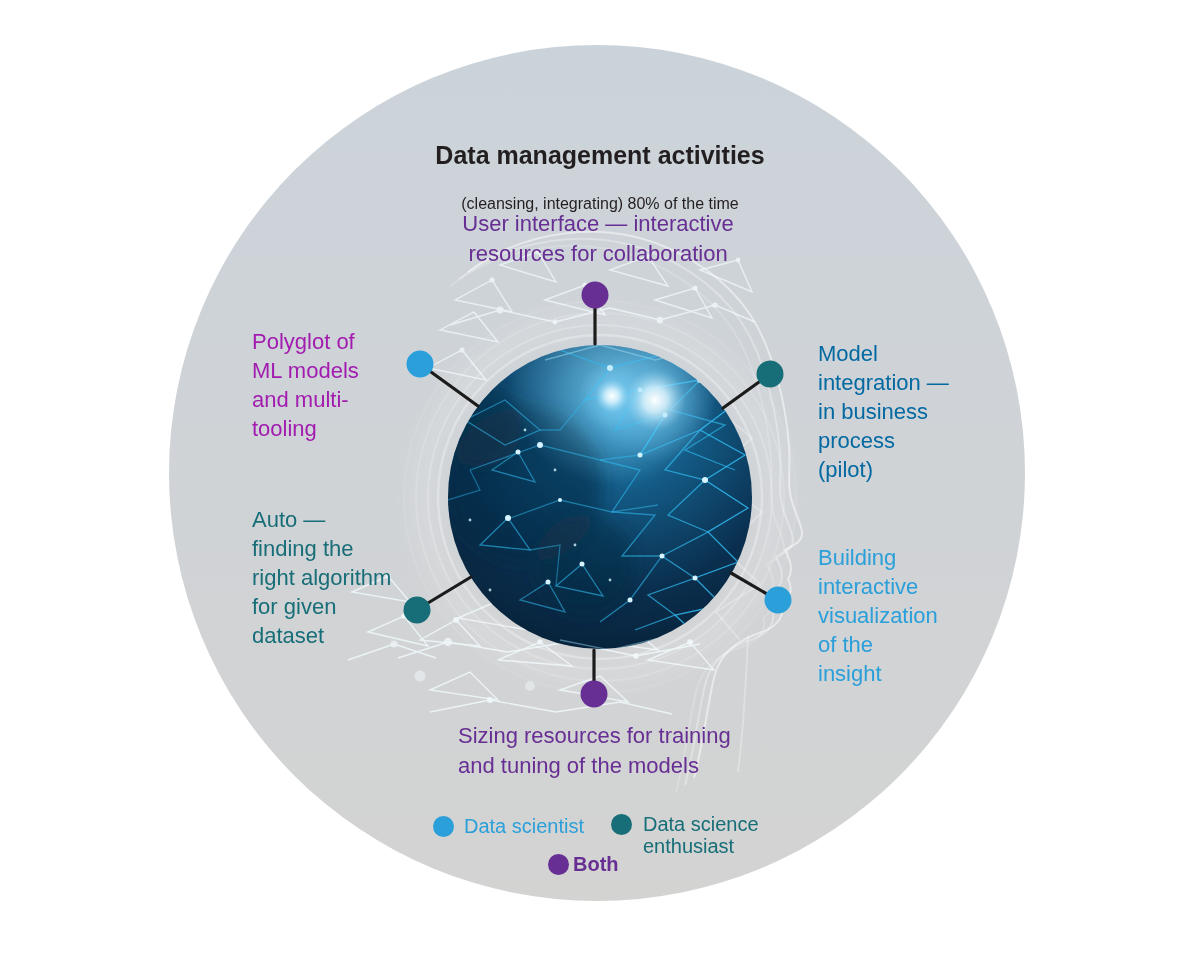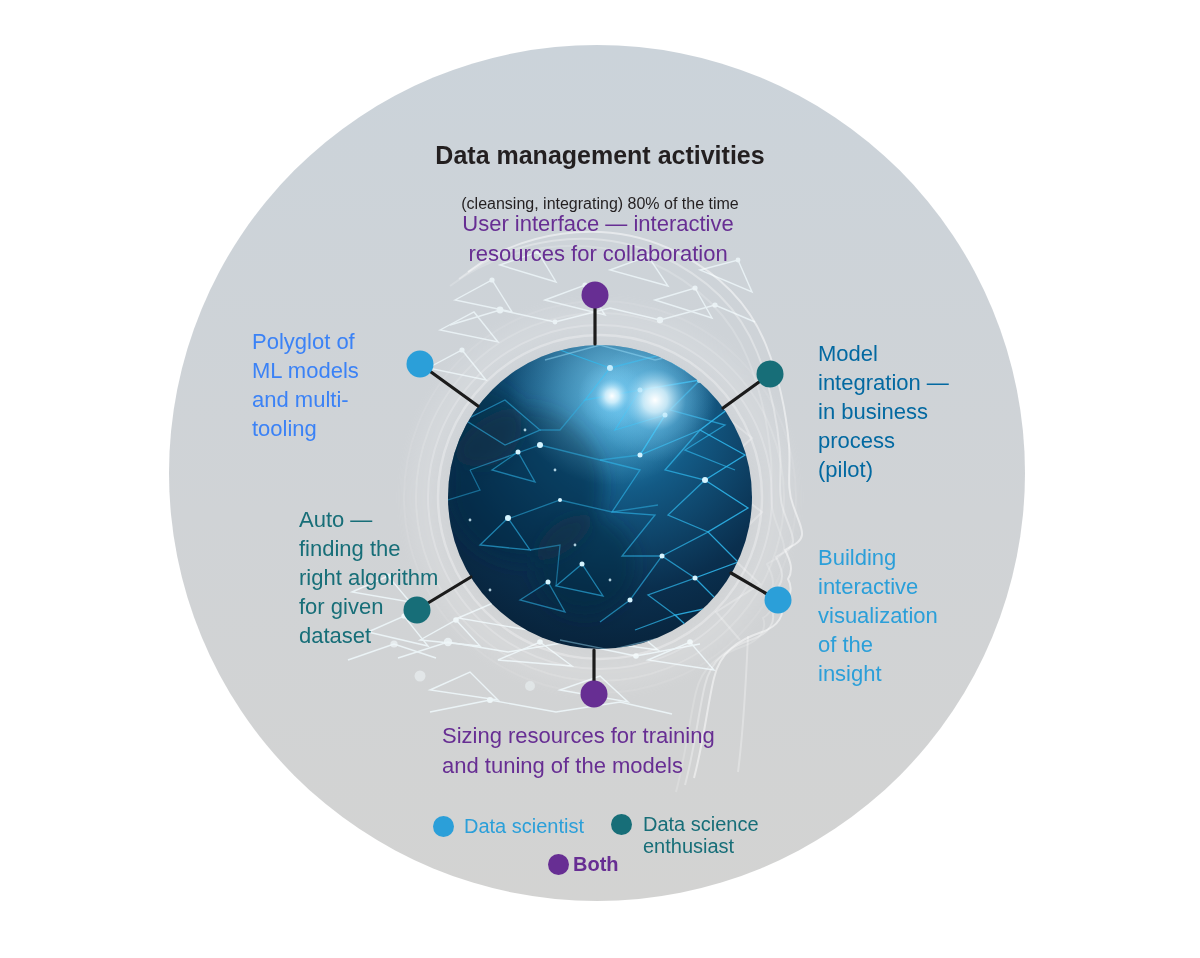--- a/index.html
+++ b/index.html
@@ -11,21 +11,21 @@
   .txt { position:absolute; white-space:pre-line; }
   .title-block { left:0; top:122px; width:1200px; text-align:center; color:#231f20; }
   .title-block .heading { font-size:25px; font-weight:700; line-height:31px; }
   .title-block .subtitle { font-size:16px; font-weight:400; line-height:30px; }
   .callout { font-size:22px; line-height:29px; }
   .co-top    { left:300px; top:209px; width:596px; text-align:center; line-height:30px; }
   .co-left1  { left:252px; top:327px; width:220px; }
   .co-right1 { left:818px; top:339px; width:220px; }
   .co-left2  { left:252px; top:505px; width:230px; }
   .co-right2 { left:818px; top:543px; width:220px; }
-  .co-bottom { left:442px; top:721px; width:360px; line-height:30px; }
+  .co-bottom { left:458px; top:721px; width:360px; line-height:30px; }
   .legend-dot { position:absolute; width:21px; height:21px; border-radius:50%; }
   .legend-label { position:absolute; font-size:20px; line-height:22px; white-space:pre-line; }
   .lg-dot-1 { left:433px; top:816px; }
   .lg-lab-1 { left:464px; top:815px; }
   .lg-dot-2 { left:611px; top:814px; }
   .lg-lab-2 { left:643px; top:813px; }
   .lg-dot-3 { left:548px; top:854px; }
   .lg-lab-3 { left:573px; top:853px;font-weight:bold; }
 </style>
 </head>
@@ -231,30 +231,30 @@
     </g>
   </svg>
 
   <div class="txt title-block">
     <div class="heading">Data management activities</div>
     <div class="subtitle">(cleansing, integrating) 80% of the time</div>
   </div>
 
   <div class="txt callout co-top" style="color: rgb(103, 46, 147);">User interface — interactive
 resources for collaboration</div>
-  <div class="txt callout co-left1" style="color: #3b82f6;">Polyglot of
+  <div class="txt callout co-left1" style="color: #a21caf;">Polyglot of
 ML models
 and multi-
 tooling</div>
   <div class="txt callout co-right1" style="color: #0369a1;">Model
 integration —
 in business
 process
 (pilot)</div>
-  <div class="txt callout co-left2" style="color: rgb(23, 110, 120); margin-left: 47px;">Auto —
+  <div class="txt callout co-left2" style="color: rgb(23, 110, 120);">Auto —
 finding the
 right algorithm
 for given
 dataset</div>
   <div class="txt callout co-right2" style="color: rgb(43, 159, 217);">Building
 interactive
 visualization
 of the
 insight</div>
   <div class="txt callout co-bottom" style="color: rgb(103, 46, 147);">Sizing resources for training

